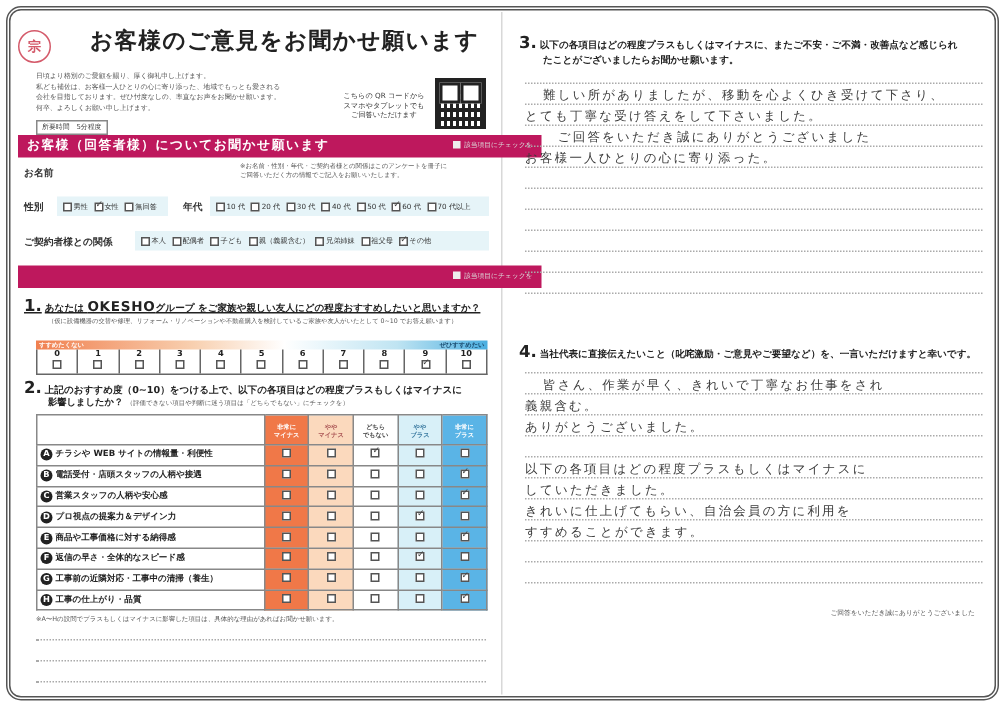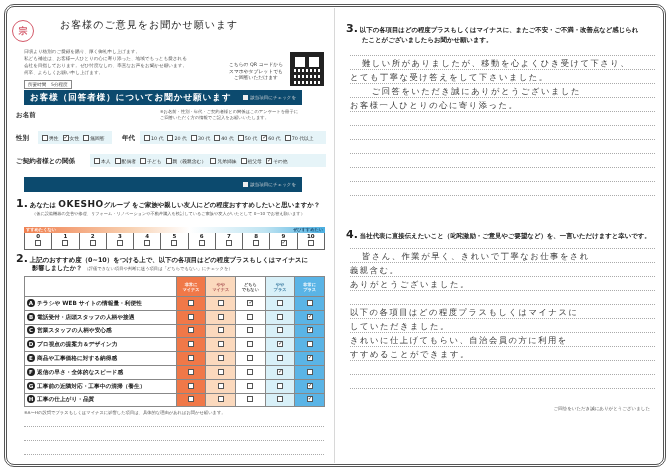--- a/index.html
+++ b/index.html
@@ -12,35 +12,35 @@
   }
   .fold { position: absolute; left: 334px; top: 8px; width: 1px; height: 455px; background: #d8d8d8; }
 
   
   .left { position: absolute; left: 10px; top: 8px; width: 318px; height: 455px; }
   .stamp {
     position: absolute; left: 2px; top: 12px; width: 22px; height: 22px; border-radius: 50%;
     border: 1.5px solid #d45a6a; color: #d45a6a; font-size: 9px; font-weight: bold;
     display: flex; align-items: center; justify-content: center;
   }
-  .title { position: absolute; left: 50px; top: 10px; font-size: 10px; font-weight: normal; letter-spacing: 1px; color: #222; }
+  .title { position: absolute; left: 50px; top: 10px; font-size: 15px; font-weight: bold; letter-spacing: 1px; color: #222; }
   .intro { position: absolute; left: 14px; top: 40px; width: 200px; font-size: 4.6px; line-height: 7px; color: #555; }
   .time-box { position: absolute; left: 14px; top: 72px; border: 1px solid #888; font-size: 4.6px; padding: 1px 3px; color: #444; }
   .qr-text { position: absolute; left: 215px; top: 54px; width: 62px; font-size: 4.8px; line-height: 6.5px; text-align: center; color: #333; }
   .qr { position: absolute; left: 280px; top: 44px; width: 34px; height: 34px;
         background:
           linear-gradient(90deg, #222 50%, transparent 50%) 0 0/4px 4px,
           linear-gradient(#222 50%, transparent 50%) 0 0/6px 6px;
         border: 2px solid #222; }
   .qr::before, .qr::after { content:""; position:absolute; width:10px; height:10px; border:2px solid #222; background:#fff; }
   .qr::before { left:1px; top:1px; }
   .qr::after { right:1px; top:1px; }
 
   .sec-bar {
-    position: absolute; left: 14px; width: 278px; height: 15px; background: #0c4a6e;
+    position: absolute; left: 2px; width: 349px; height: 15px; background: #be185d;
     color: #fff; font-size: 8.5px; font-weight: bold; padding-left: 6px; line-height: 15px; letter-spacing: 1px;
   }
   .sec-bar .chk { position: absolute; right: 6px; top: 0; font-size: 4.5px; font-weight: normal; letter-spacing: 0; color: #ddd; }
   .sec-bar .chk .box { display: inline-block; width: 5px; height: 5px; background: #eee; margin-right: 2px; vertical-align: middle; }
 
   .row-label { position: absolute; font-size: 6.5px; font-weight: bold; color: #333; }
   .note { position: absolute; font-size: 4.3px; line-height: 6px; color: #555; }
   .opt-band { position: absolute; height: 13px; background: #e6f4f8; }
   .opts { position: absolute; display: flex; gap: 4px; font-size: 4.8px; color: #333; align-items: center; height: 13px; }
   .opt { display: flex; align-items: center; gap: 1px; white-space: nowrap; }
@@ -191,21 +191,21 @@
       <span class="opt">
         <span class="cb on"></span>
         <span>その他</span>
       </span>
     </div>
 
   <div class="sec-bar" style="top:169px;">
     <span class="chk"><span class="box"></span><span>該当項目にチェックを</span></span>
   </div>
 
-  <div class="q-title" style="left:6px; top:189px;">
+  <div class="q-title" style="left:6px; top:189px;text-decoration:underline;">
     <span class="num">1.</span><span>あなたは</span>
     <span class="brand">OKESHO</span><span>グループ をご家族や親しい友人にどの程度おすすめしたいと思いますか？</span>
   </div>
   <div class="q-sub" style="left:22px; top:203px;">（仮に設備機器の交替や修理、リフォーム・リノベーションや不動産購入を検討しているご家族や友人がいたとして 0~10 でお答え願います）</div>
 
   <div class="scale">
     <div class="scale-head">
       <span>すすめたくない</span>
       <span>ぜひすすめたい</span>
     </div>

